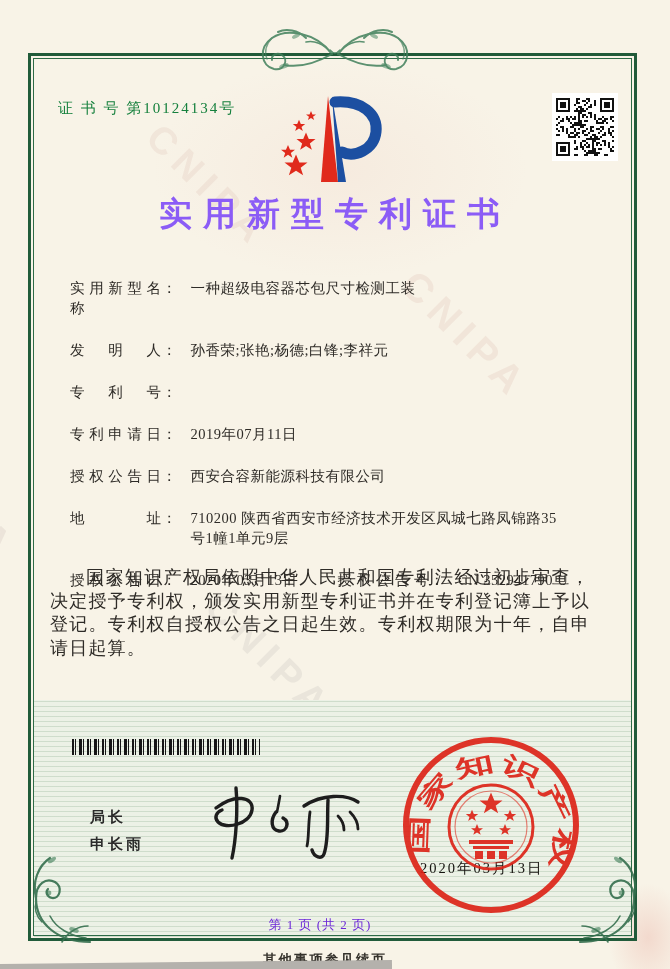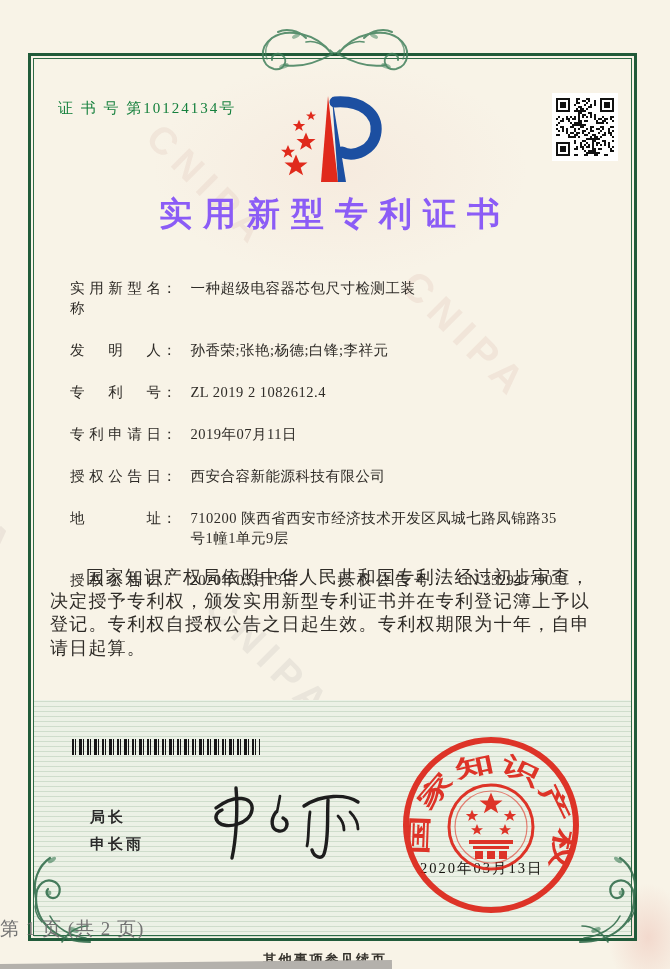--- a/index.html
+++ b/index.html
@@ -89,22 +89,22 @@
     font-family:Liberation Serif, serif;
     font-size:15px;font-weight:bold;color:#2b2b2b;letter-spacing:3px;line-height:27px;
   }
   .signature{position:absolute;left:192px;top:782px;width:172px;height:82px;z-index:4;}
   .printed-date{
     position:absolute;left:420px;top:859px;z-index:4;
     font-size:14.5px;letter-spacing:2px;color:#15130f;
   }
   .seal{position:absolute;left:400px;top:734px;width:182px;height:182px;z-index:5;opacity:.92;}
   .page-num{
-    position:absolute;left:0;top:916px;width:640px;text-align:left;z-index:4;
-    font-size:19px;color:#737373;letter-spacing:1px;
+    position:absolute;left:0;top:916px;width:640px;text-align:center;z-index:4;
+    font-size:13px;color:#6d28d9;letter-spacing:1px;
   }
   .foot-note{
     position:absolute;left:0;top:951px;width:650px;text-align:center;z-index:4;
     font-size:13.5px;color:#35322c;letter-spacing:2px;font-weight:bold;
   }
   .table-edge{
     position:absolute;left:-8px;bottom:-3px;width:400px;height:10px;
     background:#b4b1ac;transform:rotate(-.6deg);z-index:6;
   }
 </style>
@@ -457,21 +457,20 @@
       <span class="fvalue">一种超级电容器芯包尺寸检测工装</span>
     </div>
     <div class="frow">
       <span class="flabel">发明人</span>
         <span class="fcolon">：</span>
       <span class="fvalue">孙香荣;张艳;杨德;白锋;李祥元</span>
     </div>
     <div class="frow">
       <span class="flabel">专利号</span>
         <span class="fcolon">：</span>
-      <span class="fvalue">ZL 2019 2 1082612.4</span>
     </div>
     <div class="frow">
       <span class="flabel">专利申请日</span>
         <span class="fcolon">：</span>
       <span class="fvalue">2019年07月11日</span>
     </div>
     <div class="frow">
       <span class="flabel">授权公告日</span>
         <span class="fcolon">：</span>
       <span class="fvalue">西安合容新能源科技有限公司</span>

